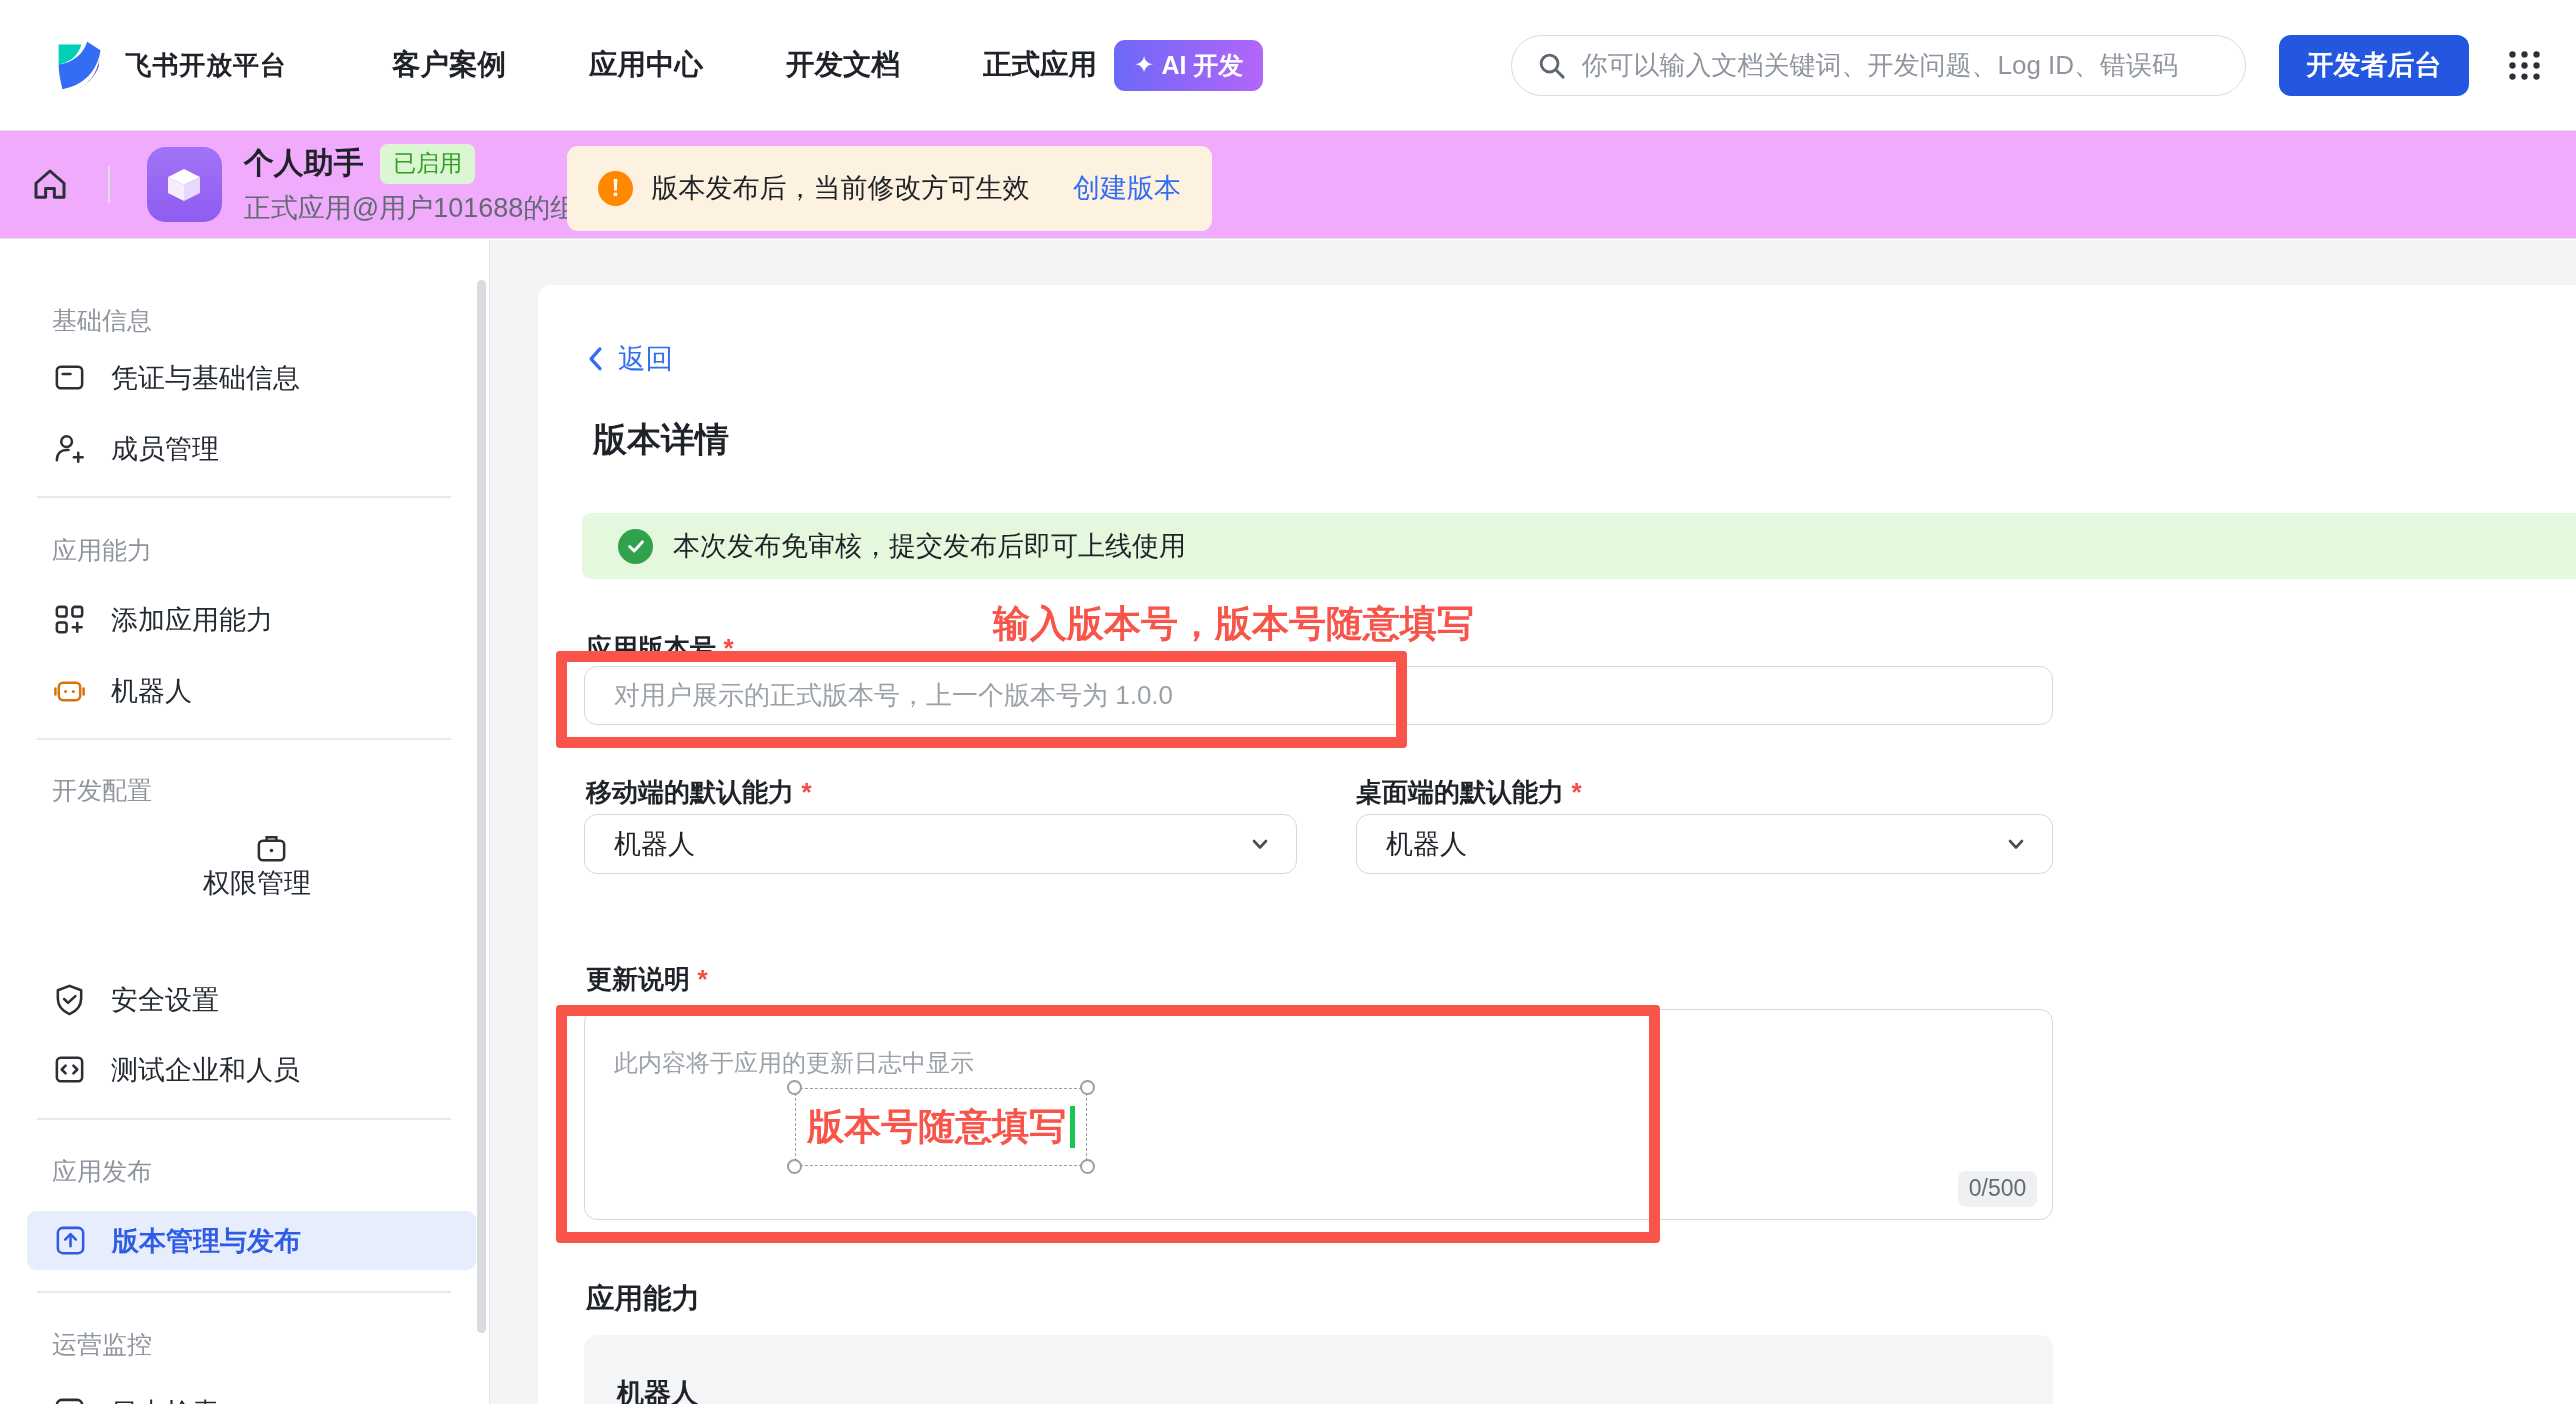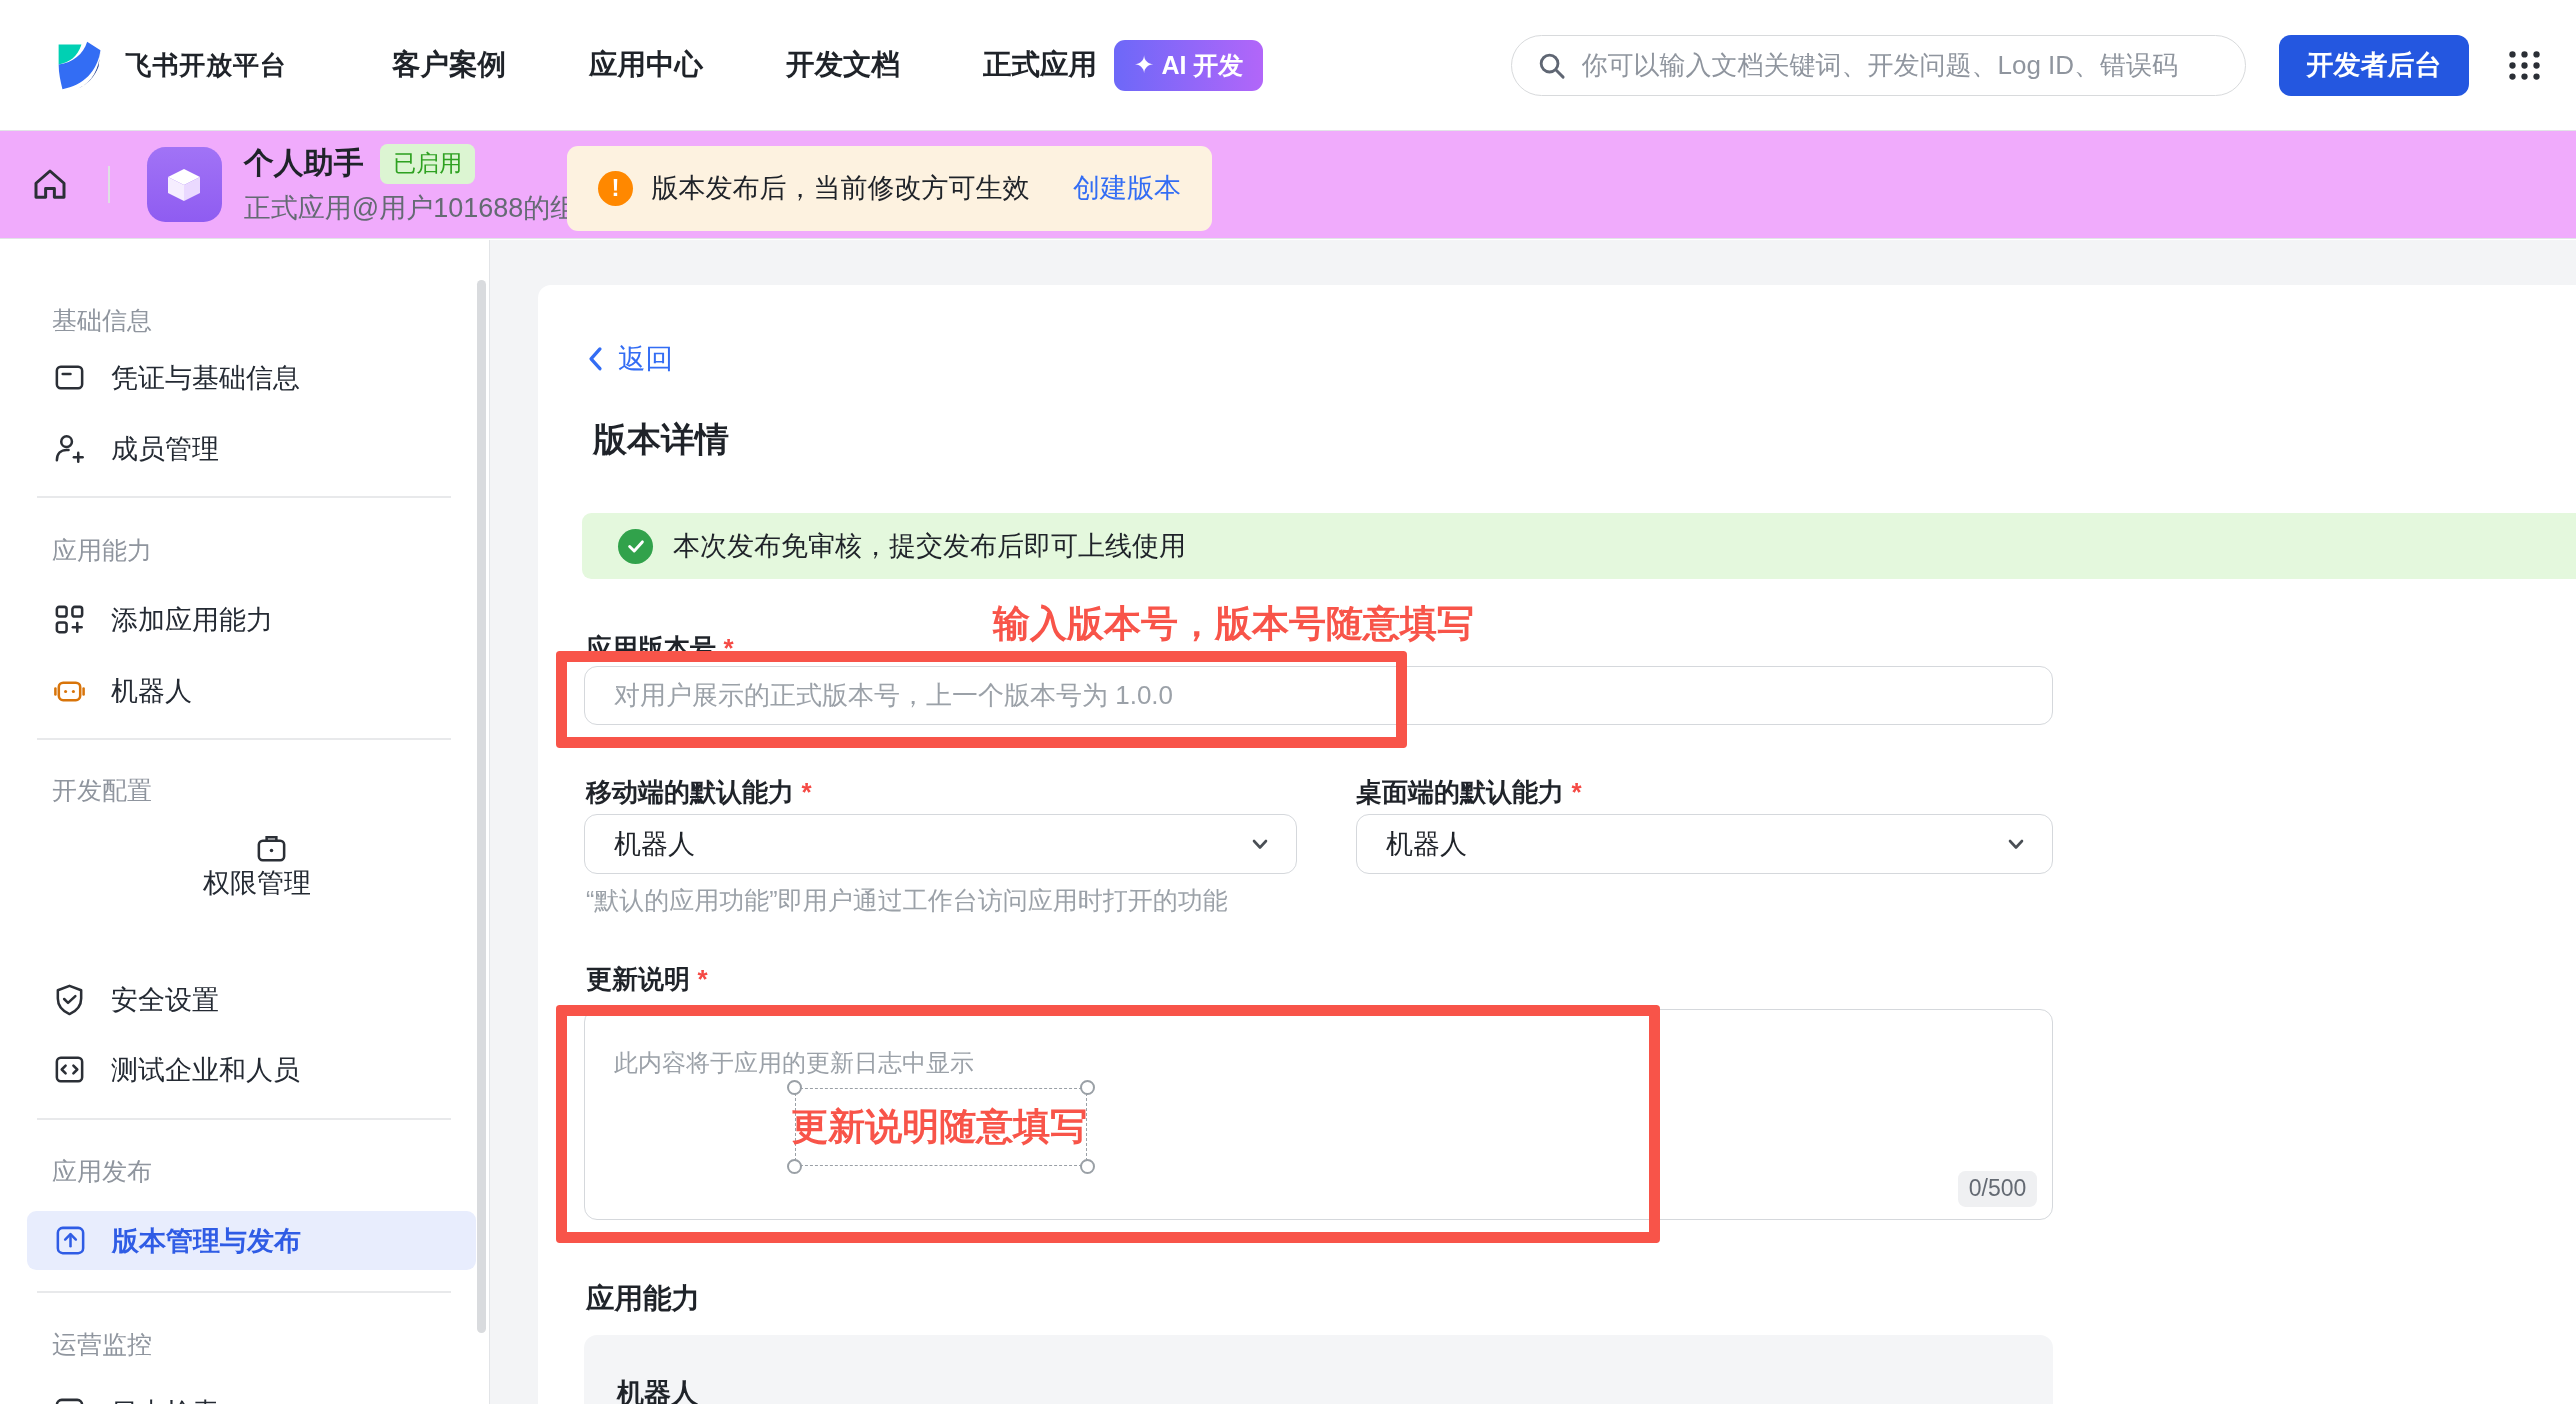--- a/index.html
+++ b/index.html
@@ -348,36 +348,35 @@
         </span>
       </div>
       <div class="tbox selbox" style="left:818px;top:529px;width:697px;height:60px;">
         <span class="val">机器人</span>
         <span class="chev">
           <svg width="24" height="24" viewBox="0 0 24 24" fill="none" stroke="#4a4f55" stroke-width="2.6" stroke-linecap="round" stroke-linejoin="round">
             <polyline points="6,9 12,15.5 18,9"></polyline>
           </svg>
         </span>
       </div>
-      <div class="hint">“默认的应用功能”即用户通过工作台访问应用时打开的功能</div>
 
       <div class="flabel" style="left:48px;top:677px;">
         <span>更新说明</span><span class="req">*</span>
       </div>
       <div class="textarea">
         <span class="ph">此内容将于应用的更新日志中显示</span>
         <span class="counter">0/500</span>
       </div>
 
       <div class="selbox-annot">
         <span class="handle h-tl"></span>
         <span class="handle h-tr"></span>
         <span class="handle h-bl"></span>
         <span class="handle h-br"></span>
-        <span class="annot2-tx">更新说明随意填写</span>
+        <span class="annot2-tx">版本号随意填写</span>
         <span class="caret"></span>
       </div>
 
       <div class="redrect rr1"></div>
       <div class="redrect rr2"></div>
 
       <div class="sec2">应用能力</div>
       <div class="cap-card">
         <span class="cap-tx">机器人</span>
       </div>

